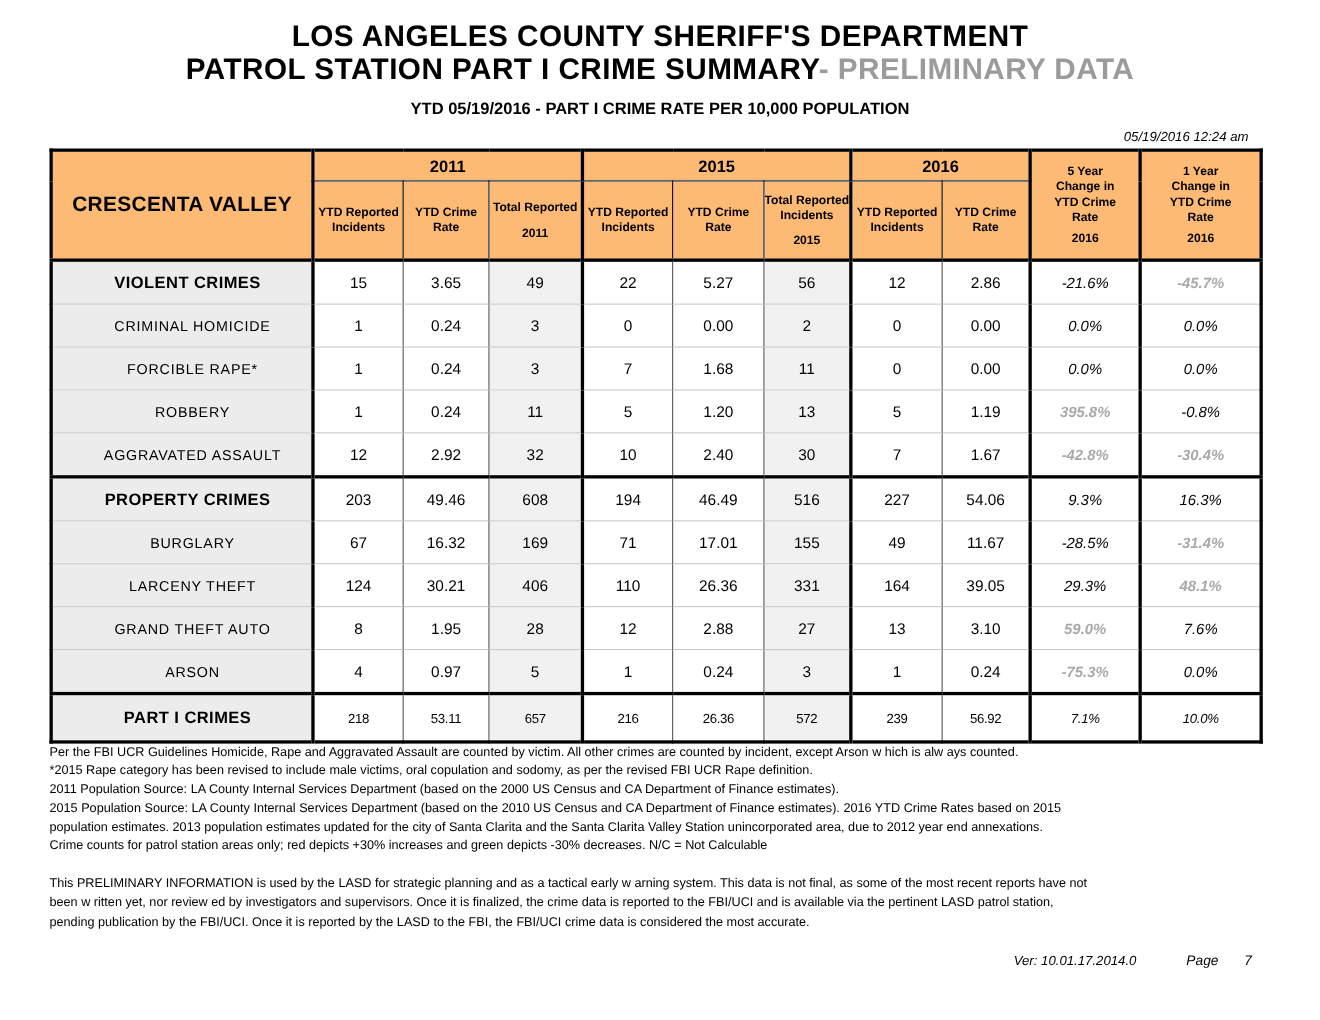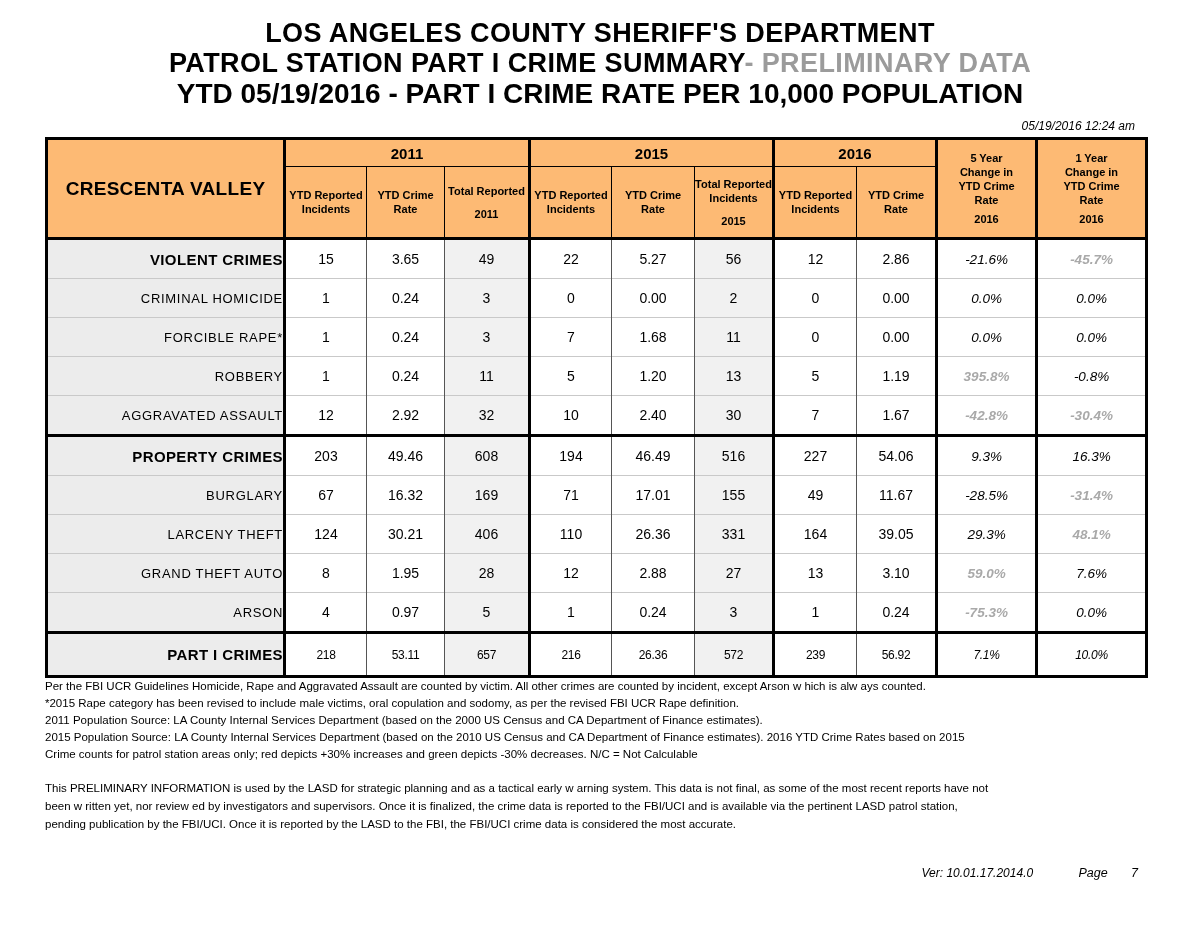--- a/index.html
+++ b/index.html
@@ -2,40 +2,40 @@
 <html><head>
 <meta charset="utf-8">
 <style>
   html,body{margin:0;padding:0;background:#fff;}
   .page{width:1200px;height:927px;position:relative;background:#ffffff;
         font-family:"Liberation Sans",sans-serif;color:#000;overflow:hidden;}
   .titles{text-align:center;padding-top:19px;}
   .t1{font-size:27px;font-weight:bold;letter-spacing:.4px;line-height:29px;}
   .t2{font-size:27px;font-weight:bold;letter-spacing:.4px;line-height:30px;}
   .t2 .prelim{color:#9b9b9b;}
-  .t3{font-size:28px;font-weight:bold;}
+  .t3{font-size:15px;font-weight:bold;margin-top:13px;}
   .content{width:1092px;margin-left:45px;}
   .stamp{text-align:right;font-style:italic;font-size:12px;margin:9px 2px 4px 0;}
 
   table.crime{border-collapse:collapse;table-layout:fixed;width:1102px;border:3px solid #000;}
   th,td{padding:0;text-align:center;vertical-align:middle;overflow:hidden;}
   thead th{background:#fdba74;font-weight:bold;}
   tr.hr1{height:28px;}
   tr.hr2{height:72px;}
   .station{font-size:19px;letter-spacing:.3px;border-right:3px solid #000;}
   .year{font-size:15px;border-bottom:1px solid #000;border-left:1px solid #000;}
   .colhead{font-size:11px;line-height:14px;border-left:1px solid #000;}
   .colhead .cy{margin-top:9px;}
   .chghead{font-size:11px;line-height:14px;border-left:3px solid #000;}
   .chghead .ct{width:64px;margin:0 auto;}
   .chghead .cy{margin-top:5px;}
   .gl{border-left:3px solid #000 !important;}
 
   tbody td{height:38px;border-top:1px solid #c9c9c9;font-size:14px;background:#fff;}
-  tbody td.lbl{background:#ececec;text-align:right;border-right:3px solid #000;
+  tbody td.lbl{background:#ececec;text-align:center;border-right:3px solid #000;
                font-size:13px;letter-spacing:.7px;padding-left:19px;}
   tbody td.lbl.sec{font-size:15px;font-weight:bold;letter-spacing:.4px;padding-left:10px;}
   td.v{border-left:1px solid #555;}
   td.tot{background:#f1f1f1;}
   td.chg{border-left:3px solid #000000;font-style:italic;font-size:13.5px;}
   td.mut{color:#a9a9a9;font-weight:bold;}
   tr.secTop td{border-top:3px solid #000;}
   tr.totalRow td{height:41px;}
   tr.totalRow td.v,tr.totalRow td.chg{font-size:12px;letter-spacing:-.3px;}
 
@@ -261,20 +261,21 @@
           <td class="chg">10.0%</td>
         </tr>
       </tbody>
     </table>
 
     <div class="fnotes">
       <div>Per the FBI UCR Guidelines Homicide, Rape and Aggravated Assault are counted by victim. All other crimes are counted by incident, except Arson w hich is alw ays counted.</div>
       <div>*2015 Rape category has been revised to include male victims, oral copulation and sodomy, as per the revised FBI UCR Rape definition.</div>
       <div>2011 Population Source: LA County Internal Services Department (based on the 2000 US Census and CA Department of Finance estimates).</div>
       <div>2015 Population Source: LA County Internal Services Department (based on the 2010 US Census and CA Department of Finance estimates).  2016 YTD Crime Rates based on 2015</div>
+      <div>population estimates. 2013 population estimates updated for the city of Santa Clarita and the Santa Clarita Valley Station unincorporated area, due to 2012 year end annexations.</div>
       <div>Crime counts for patrol station areas only; red depicts +30% increases and green depicts -30% decreases. N/C = Not Calculable</div>
     </div>
 
     <div class="disc">
       <div>This PRELIMINARY INFORMATION is used by the LASD for strategic planning and as a tactical early w arning system. This data is not final, as some of the most recent reports have not</div>
       <div>been w ritten yet, nor review ed by investigators and supervisors. Once it is finalized, the crime data is reported to the FBI/UCI and is available via the pertinent LASD patrol station,</div>
       <div>pending publication by the FBI/UCI. Once it is reported by the LASD to the FBI, the FBI/UCI crime data is considered the most accurate.</div>
     </div>
   </div>
 

